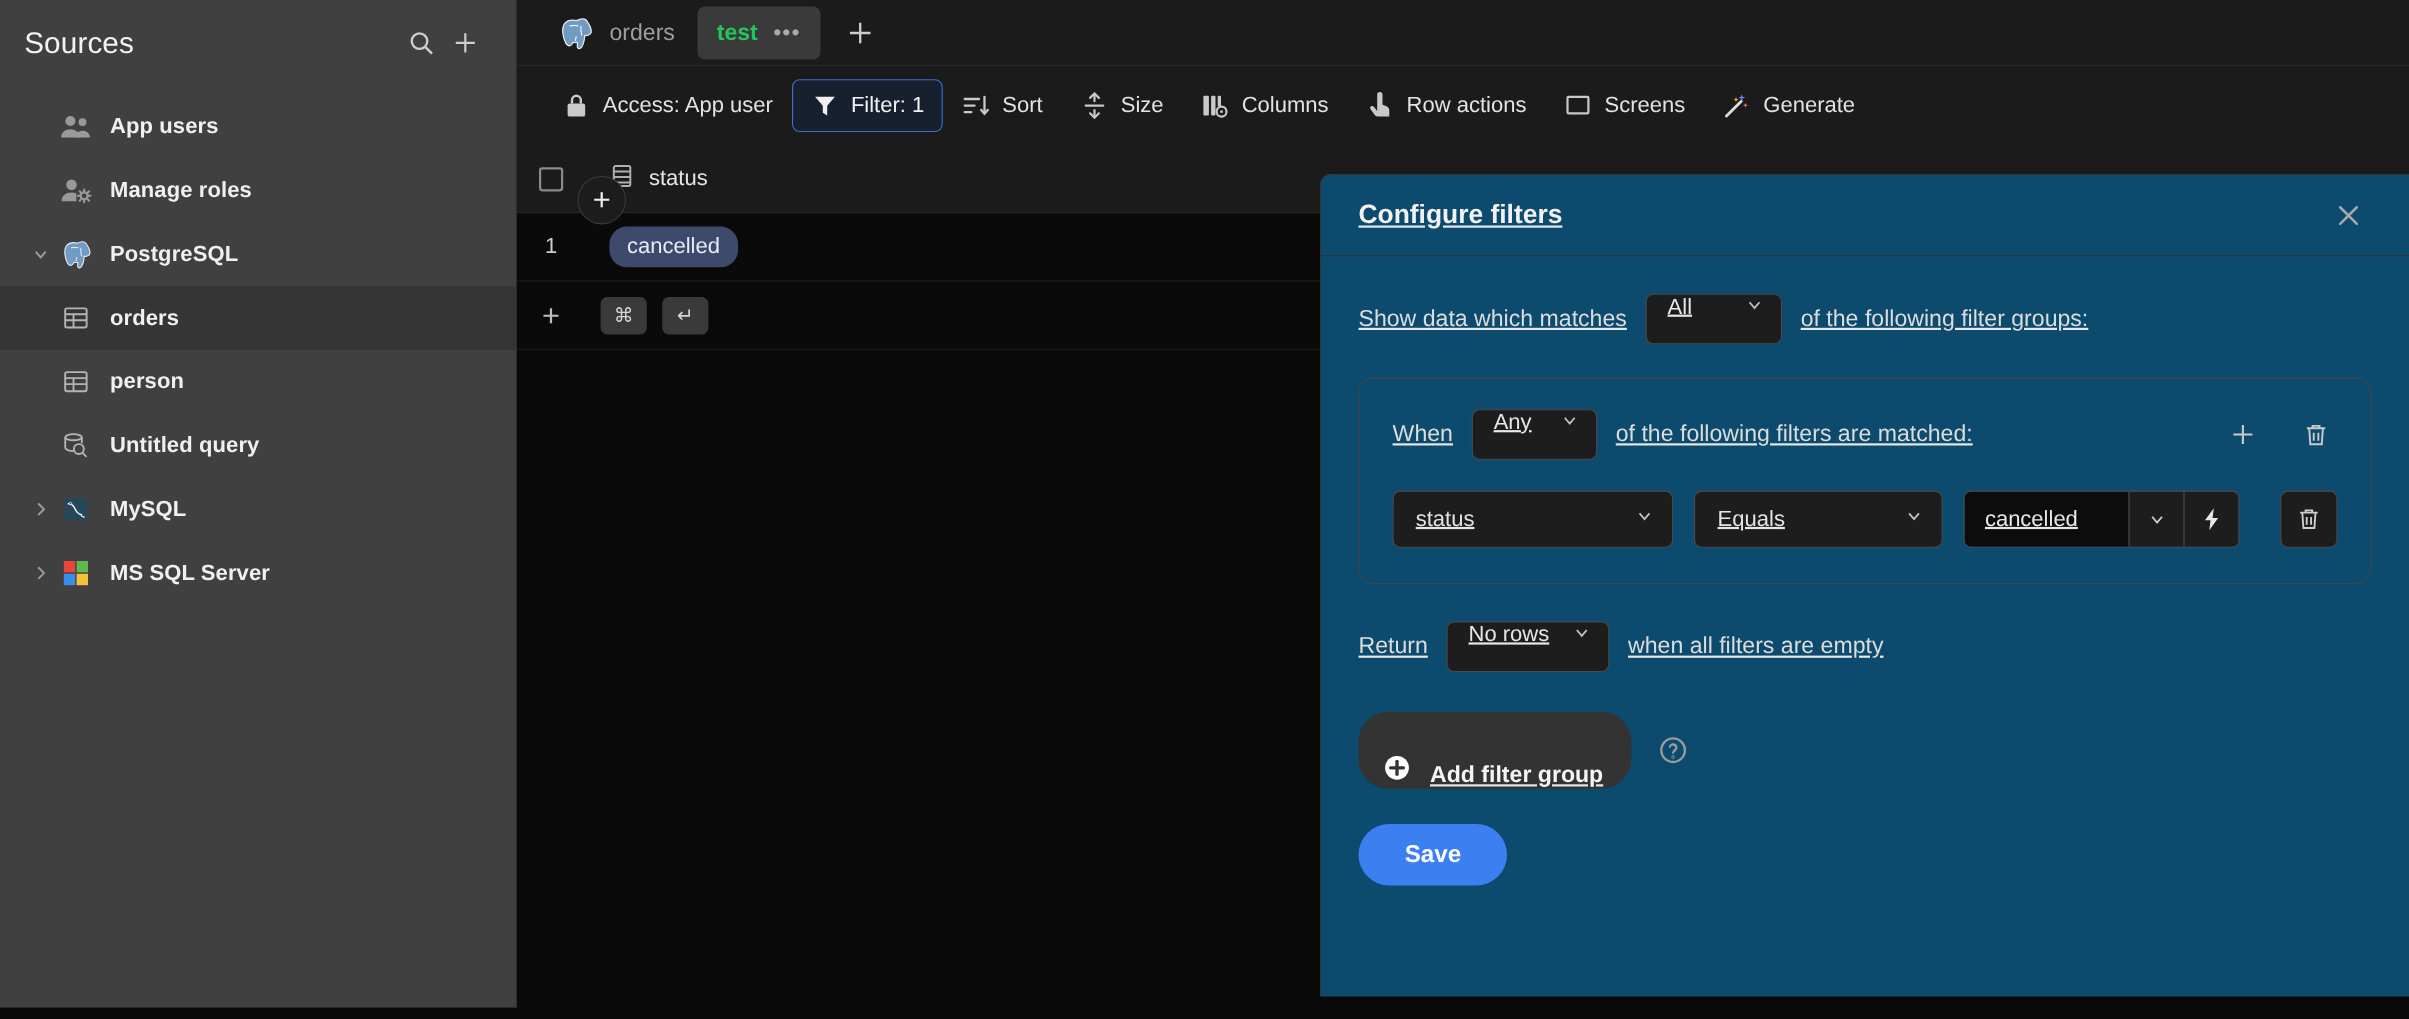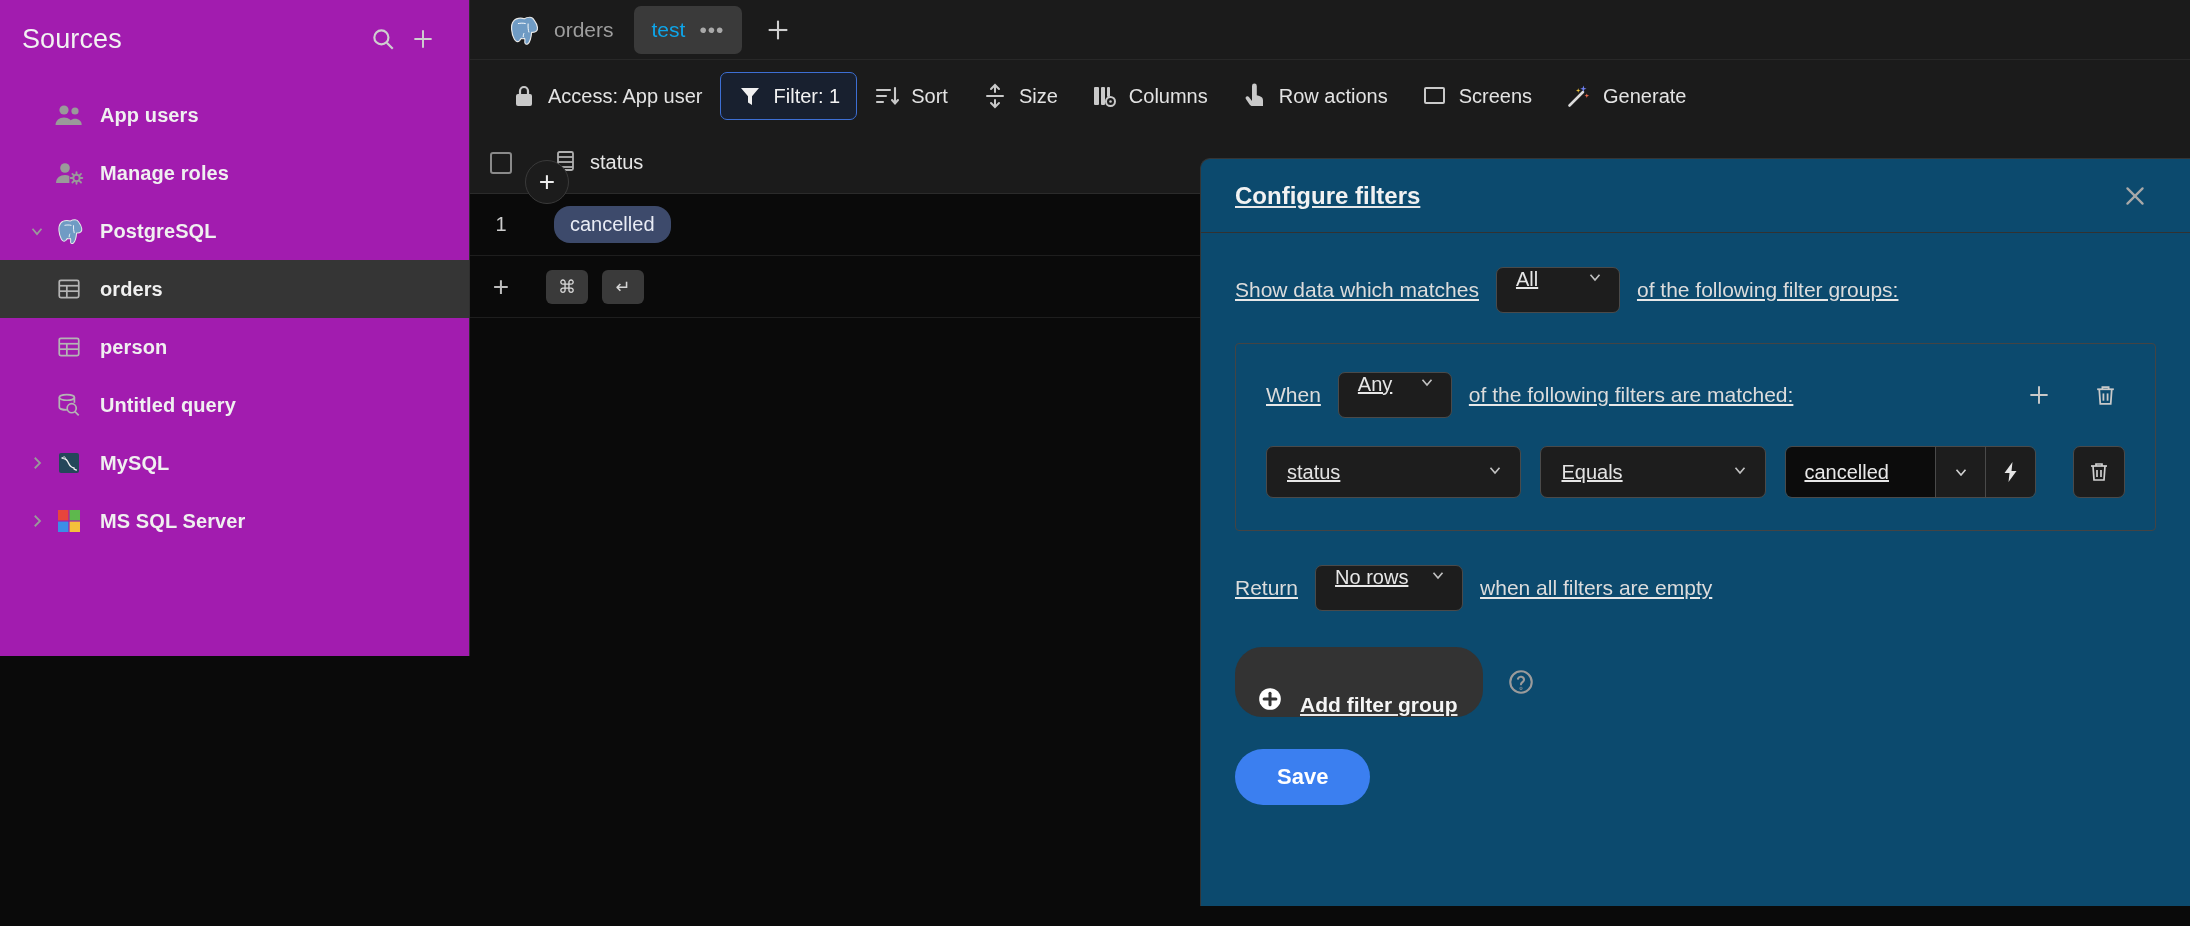--- a/index.html
+++ b/index.html
@@ -7,22 +7,22 @@
     width: 2190px; height: 926px;
     background: #0a0a0a;
     font-family: "Liberation Sans", sans-serif;
     color: #e8e8e8;
     overflow: hidden;
   }
   .app { display: flex; width: 2190px; height: 926px; }
 
   
   .sidebar {
-    width: 470px; height: 656px;
-    background: #a21caf;
+    width: 470px; height: 916px;
+    background: #404040;
     border-right: 1px solid #2e2e2e;
     flex: 0 0 470px;
     position: relative;
   }
   .sidebar-head {
     height: 78px;
     display: flex; align-items: center;
     padding: 0 26px 0 22px;
   }
   .sidebar-title {
@@ -72,21 +72,21 @@
   .tab-src {
     font-size: 21px; color: #9e9e9e; margin-right: 20px;
     cursor: pointer;
   }
   .tab {
     display: flex; align-items: center; gap: 14px;
     height: 48px; padding: 0 18px;
     border-radius: 7px; cursor: pointer;
   }
   .tab.active { background: #3a3a3a; }
-  .tab-name { font-size: 21px; font-weight: 400; color: #0ea5e9; }
+  .tab-name { font-size: 21px; font-weight: 700; color: #22c55e; }
   .tab-dots { color: #a9a9a9; font-size: 21px; letter-spacing: 1px; line-height: 10px; }
   .tab-add {
     width: 44px; height: 44px; margin-left: 14px;
     display: flex; align-items: center; justify-content: center;
     color: #cfcfcf; cursor: pointer; border-radius: 6px;
   }
 
   .toolbar {
     height: 72px; background: #1b1b1b;
     display: flex; align-items: center;
@@ -178,21 +178,21 @@
     display: inline-flex; align-items: flex-start; justify-content: space-between;
     gap: 18px;
     height: 46px; padding: 0 15px 0 19px;
     background: #1d1d1d; border: 1px solid #4a4a4a; border-radius: 7px;
     font-size: 20px; color: #e6e6e6; cursor: pointer;
   }
   .sel .cv { color: #c2c2c2; font-size: 15px; }
 
   .fgroup {
     margin-top: 30px;
-    border: 1px solid #444; border-radius: 4px;
+    border: 1px solid #444; border-radius: 14px;
     padding: 28px 30px 32px 30px;
     position: relative;
   }
   .fgroup-head { display: flex; align-items: center; }
   .fgroup-actions {
     margin-left: auto; display: flex; align-items: center; gap: 26px;
   }
   .icon-btn {
     width: 40px; height: 40px; border-radius: 6px;
     display: flex; align-items: center; justify-content: center;

